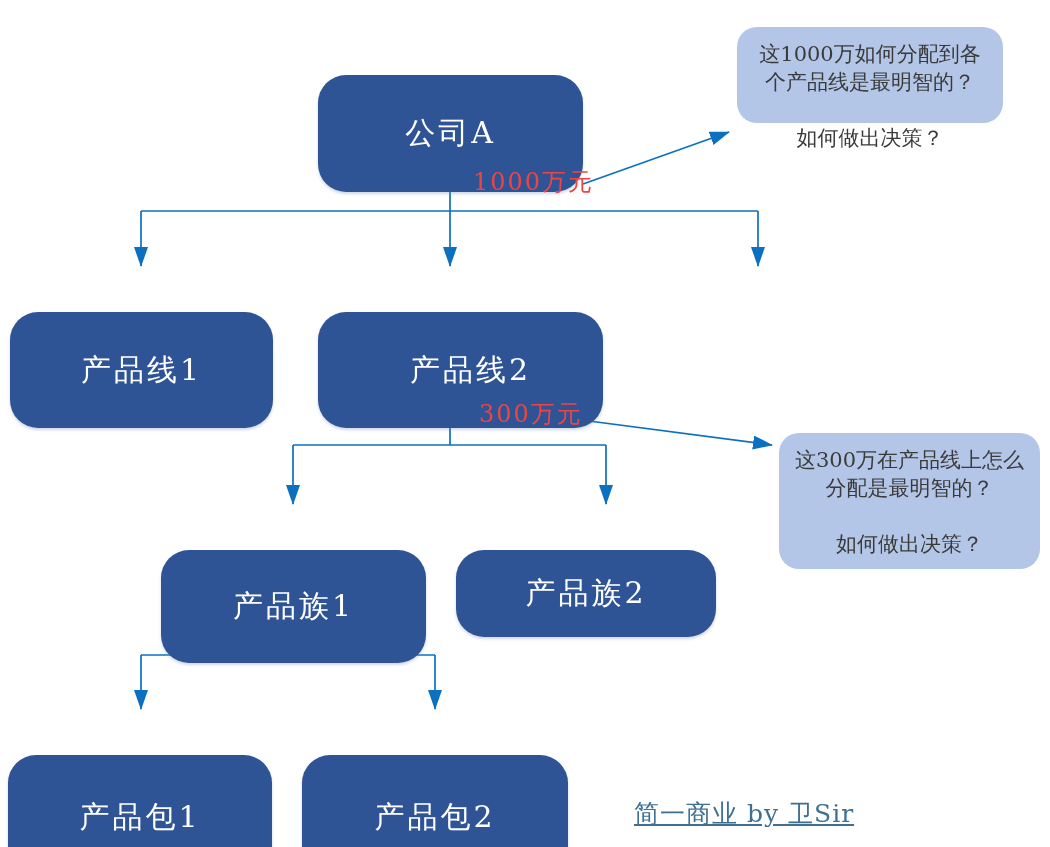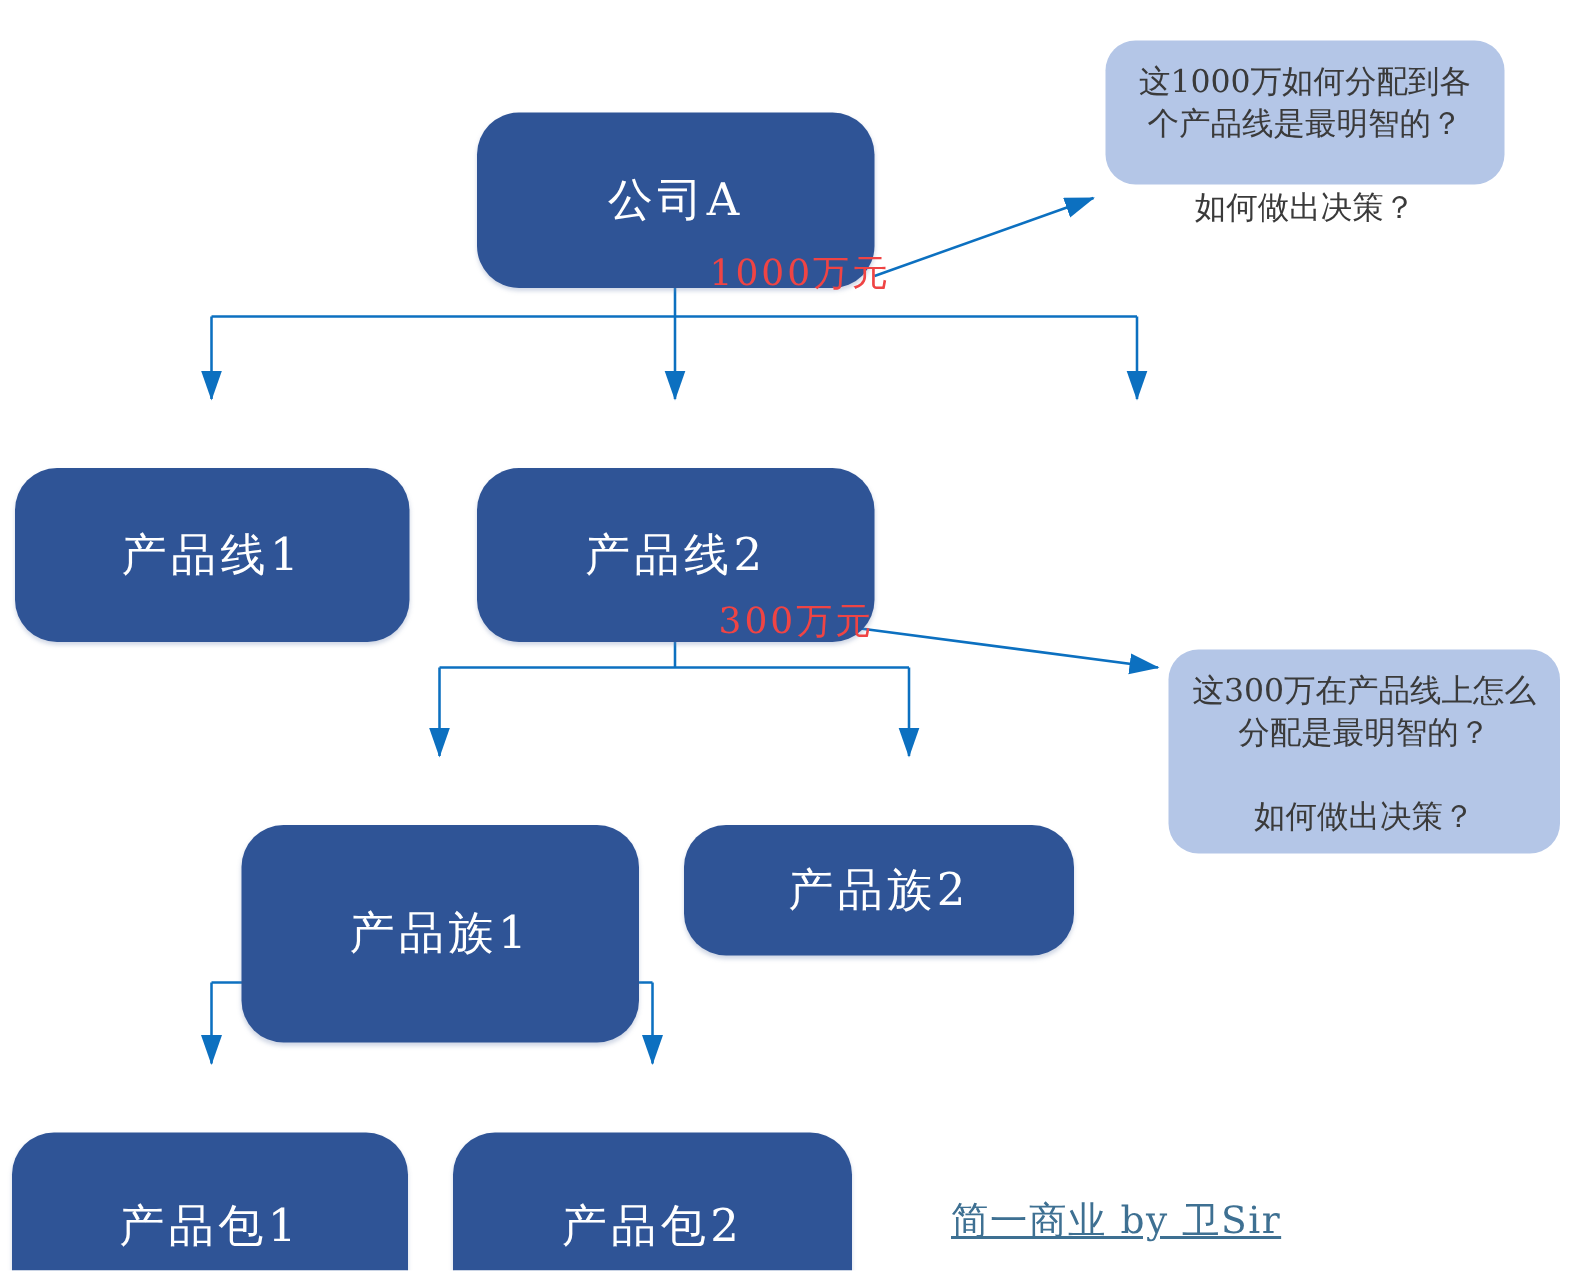--- a/index.html
+++ b/index.html
@@ -31,23 +31,23 @@
     align-items: center;
     justify-content: center;
     font-size: 30px;
     letter-spacing: 3px;
     box-shadow: 0 2px 3px rgba(120,140,180,0.35);
     z-index: 2;
     margin-top: 40px;
   }
   .node-company      { left: 318px; top: 35px;  width: 265px; height: 117px; }
   .node-line-1       { left: 10px;  top: 272px; width: 263px; height: 116px; }
-  .node-line-2       { left: 318px; top: 272px; width: 265px; height: 116px; }
+  .node-line-2       { left: 318px; top: 272px; width: 265px; height: 116px; padding-left: 20px; }
   .node-line-3       { left: 627px; top: 272px; width: 264px; height: 116px; }
-  .node-family-1     { left: 161px; top: 510px; width: 265px; height: 145px; }
+  .node-family-1     { left: 161px; top: 510px; width: 265px; height: 113px; }
   .node-family-2     { left: 456px; top: 510px; width: 260px; height: 87px; }
   .node-package-1    { left: 8px;   top: 715px; width: 264px; height: 125px; }
   .node-package-2    { left: 302px; top: 715px; width: 266px; height: 125px; }
 
   .callout {
     position: absolute;
     background: #b4c6e7;
     border-radius: 20px;
     color: #3a3a3a;
     font-size: 21px;

